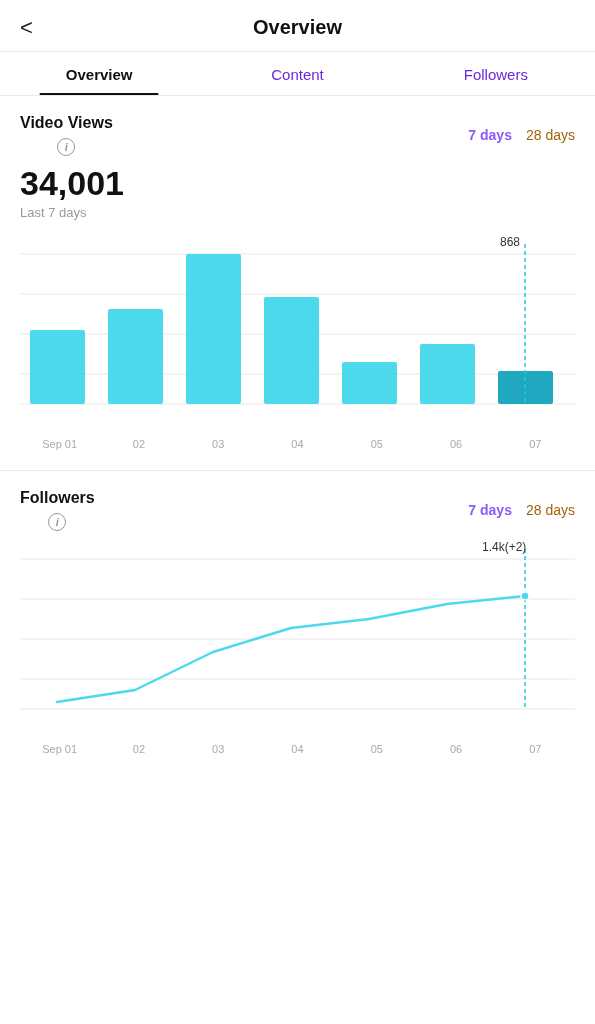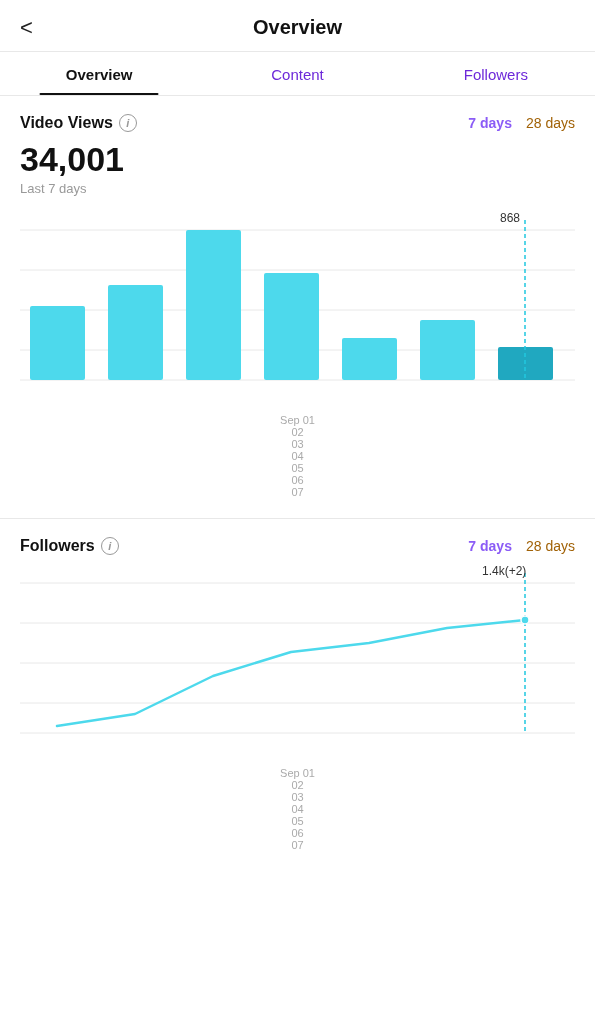--- a/index.html
+++ b/index.html
@@ -73,20 +73,21 @@
     .section-header {
       display: flex;
       align-items: center;
       justify-content: space-between;
       margin-bottom: 8px;
     }
     .section-title-wrap {
       display: flex;
       align-items: center;
       gap: 6px;
+      flex-direction: column;
     }
     .section-title {
       font-size: 16px;
       font-weight: 700;
       color: #111;
     }
     .info-icon {
       width: 18px;
       height: 18px;
       border: 1.5px solid #999;
@@ -165,21 +166,20 @@
     }
     .line-chart-svg {
       width: 100%;
       height: 100%;
     }
 
     .x-labels {
       display: flex;
       justify-content: flex-start;
       padding: 4px 0 10px;
-      flex-direction: column;
     }
     .x-label {
       font-size: 11px;
       color: #aaa;
       text-align: center;
       flex: 1;
     }
   </style>
 </head>
 <body>

